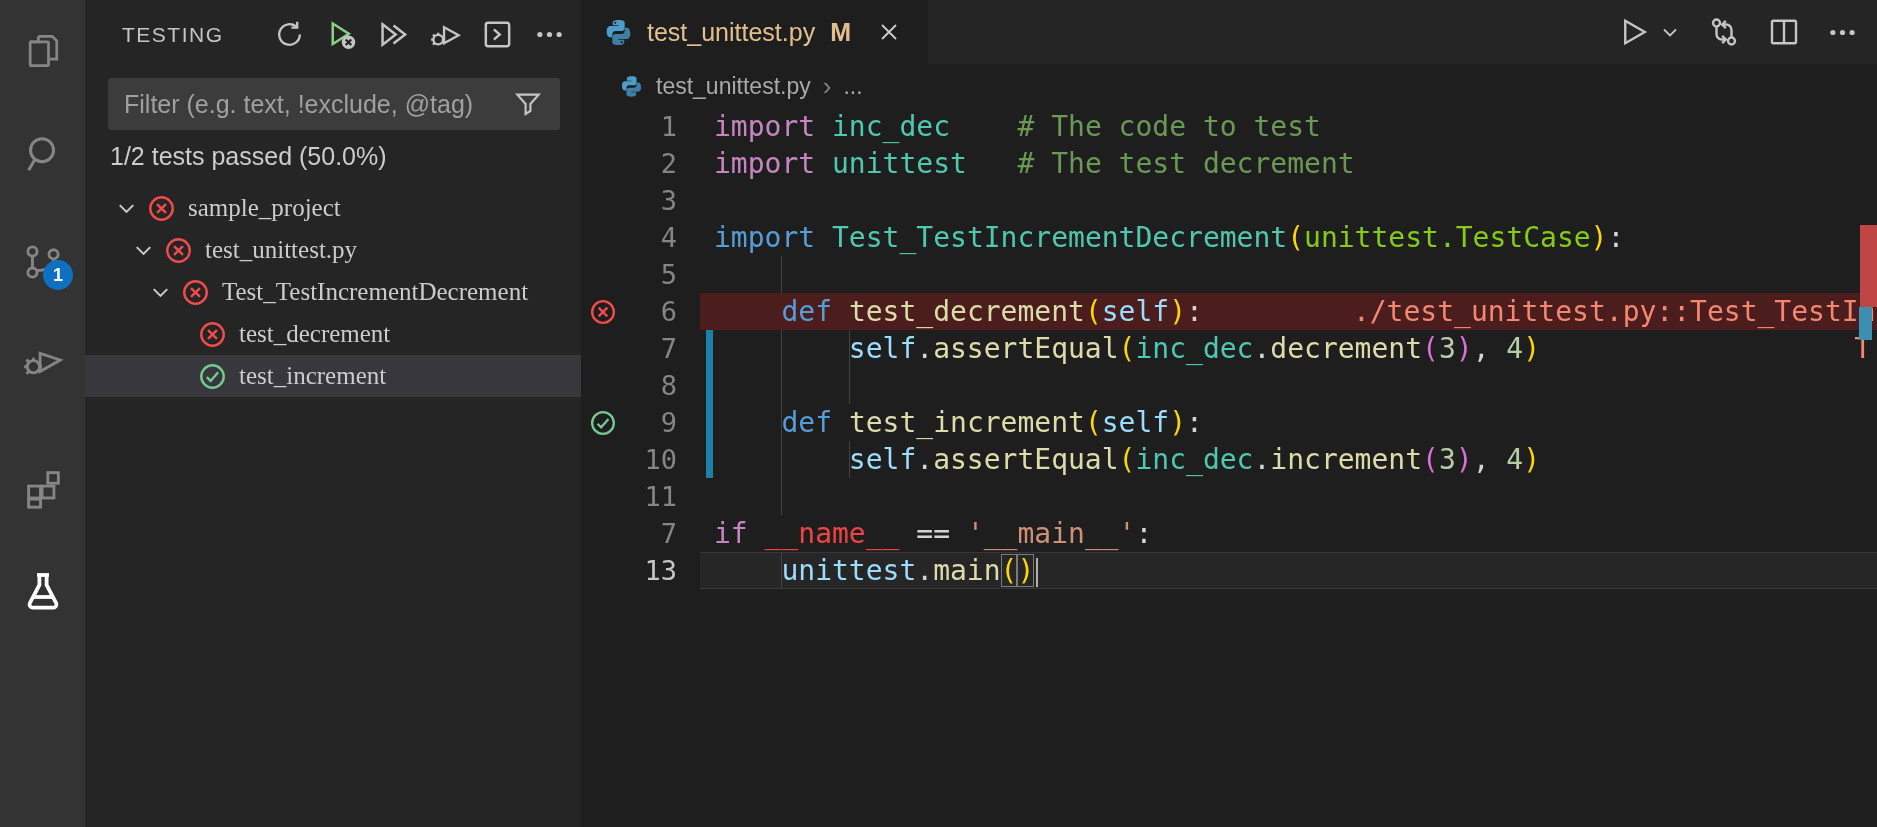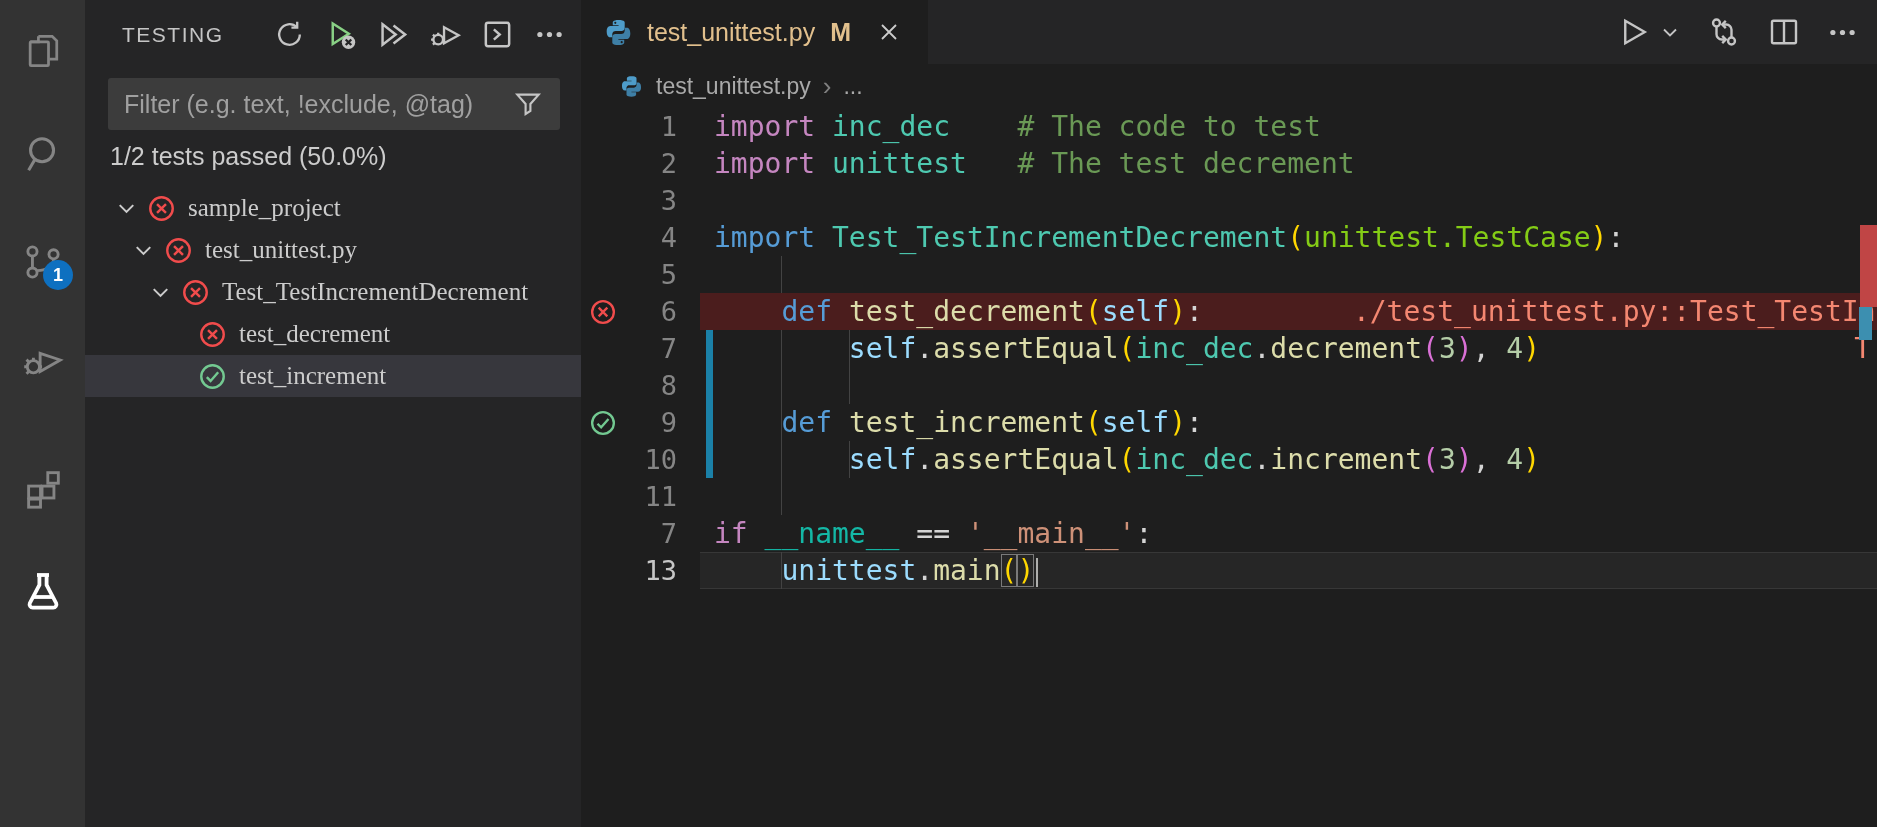--- a/index.html
+++ b/index.html
@@ -314,18 +314,18 @@
           <path d="M8.3 8.3l7.4 7.4M15.7 8.3l-7.4 7.4" stroke="#f14c4c" stroke-width="2" fill="none"></path>
         </svg></span><span class="lnum">6</span><span class="ctext"><span style="color:#D4D4D4">    </span><span style="color:#569CD6">def</span><span style="color:#D4D4D4"> </span><span style="color:#DCDCAA">test_decrement</span><span style="color:#FFD700">(</span><span style="color:#9CDCFE">self</span><span style="color:#FFD700">)</span><span style="color:#D4D4D4">:</span><span style="color:#F48771;margin-left:150px">./test_unittest.py::Test_TestIncrementDecrement</span></span></div>
     <div class="cl"><div class="guide" style="left:200.428px"></div><div class="guide" style="left:267.856px"></div><div class="modbar"></div><span class="lnum">7</span><span class="ctext"><span style="color:#D4D4D4">        </span><span style="color:#9CDCFE">self</span><span style="color:#D4D4D4">.</span><span style="color:#DCDCAA">assertEqual</span><span style="color:#FFD700">(</span><span style="color:#4EC9B0">inc_dec</span><span style="color:#D4D4D4">.</span><span style="color:#DCDCAA">decrement</span><span style="color:#DA70D6">(</span><span style="color:#B5CEA8">3</span><span style="color:#DA70D6">)</span><span style="color:#D4D4D4">, </span><span style="color:#B5CEA8">4</span><span style="color:#FFD700">)</span></span><span class="frag-right" style="color:#F48771">T</span></div>
     <div class="cl"><div class="guide" style="left:200.428px"></div><div class="guide" style="left:267.856px"></div><div class="modbar"></div><span class="lnum">8</span><span class="ctext"></span></div>
     <div class="cl"><div class="guide" style="left:200.428px"></div><div class="modbar"></div><span class="glyph"><svg width="28" height="28" viewBox="0 0 24 24">
           <circle cx="12" cy="12" r="9.3" fill="none" stroke="#73c991" stroke-width="2"></circle>
           <path d="M7.3 12.6l3.1 3.1 6.3-7.2" stroke="#73c991" stroke-width="2" fill="none"></path>
         </svg></span><span class="lnum">9</span><span class="ctext"><span style="color:#D4D4D4">    </span><span style="color:#569CD6">def</span><span style="color:#D4D4D4"> </span><span style="color:#DCDCAA">test_increment</span><span style="color:#FFD700">(</span><span style="color:#9CDCFE">self</span><span style="color:#FFD700">)</span><span style="color:#D4D4D4">:</span></span></div>
     <div class="cl"><div class="guide" style="left:200.428px"></div><div class="guide" style="left:267.856px"></div><div class="modbar"></div><span class="lnum">10</span><span class="ctext"><span style="color:#D4D4D4">        </span><span style="color:#9CDCFE">self</span><span style="color:#D4D4D4">.</span><span style="color:#DCDCAA">assertEqual</span><span style="color:#FFD700">(</span><span style="color:#4EC9B0">inc_dec</span><span style="color:#D4D4D4">.</span><span style="color:#DCDCAA">increment</span><span style="color:#DA70D6">(</span><span style="color:#B5CEA8">3</span><span style="color:#DA70D6">)</span><span style="color:#D4D4D4">, </span><span style="color:#B5CEA8">4</span><span style="color:#FFD700">)</span></span></div>
     <div class="cl"><div class="guide" style="left:200.428px"></div><span class="lnum">11</span><span class="ctext"></span></div>
-    <div class="cl"><span class="lnum">7</span><span class="ctext"><span style="color:#C586C0">if</span><span style="color:#D4D4D4"> </span><span style="color:#14b8a6">__name__</span><span style="color:#D4D4D4"> == </span><span style="color:#CE9178">'__main__'</span><span style="color:#D4D4D4">:</span></span></div>
+    <div class="cl"><span class="lnum">7</span><span class="ctext"><span style="color:#C586C0">if</span><span style="color:#D4D4D4"> </span><span style="color:#ef4444">__name__</span><span style="color:#D4D4D4"> == </span><span style="color:#CE9178">'__main__'</span><span style="color:#D4D4D4">:</span></span></div>
     <div class="cl"><div class="curbg"></div><div class="guide" style="left:200.428px"></div><span class="lnum active">13</span><span class="ctext"><span style="color:#D4D4D4">    </span><span style="color:#9CDCFE">unittest</span><span style="color:#D4D4D4">.</span><span style="color:#DCDCAA">main</span><span style="color:#FFD700" class="bm">(</span><span style="color:#FFD700" class="bm">)</span><span class="cursor"></span></span></div>
   </div>
 
 <div class="ruler-err"></div>
 <div class="ruler-mod"></div>
 
 </body></html>

